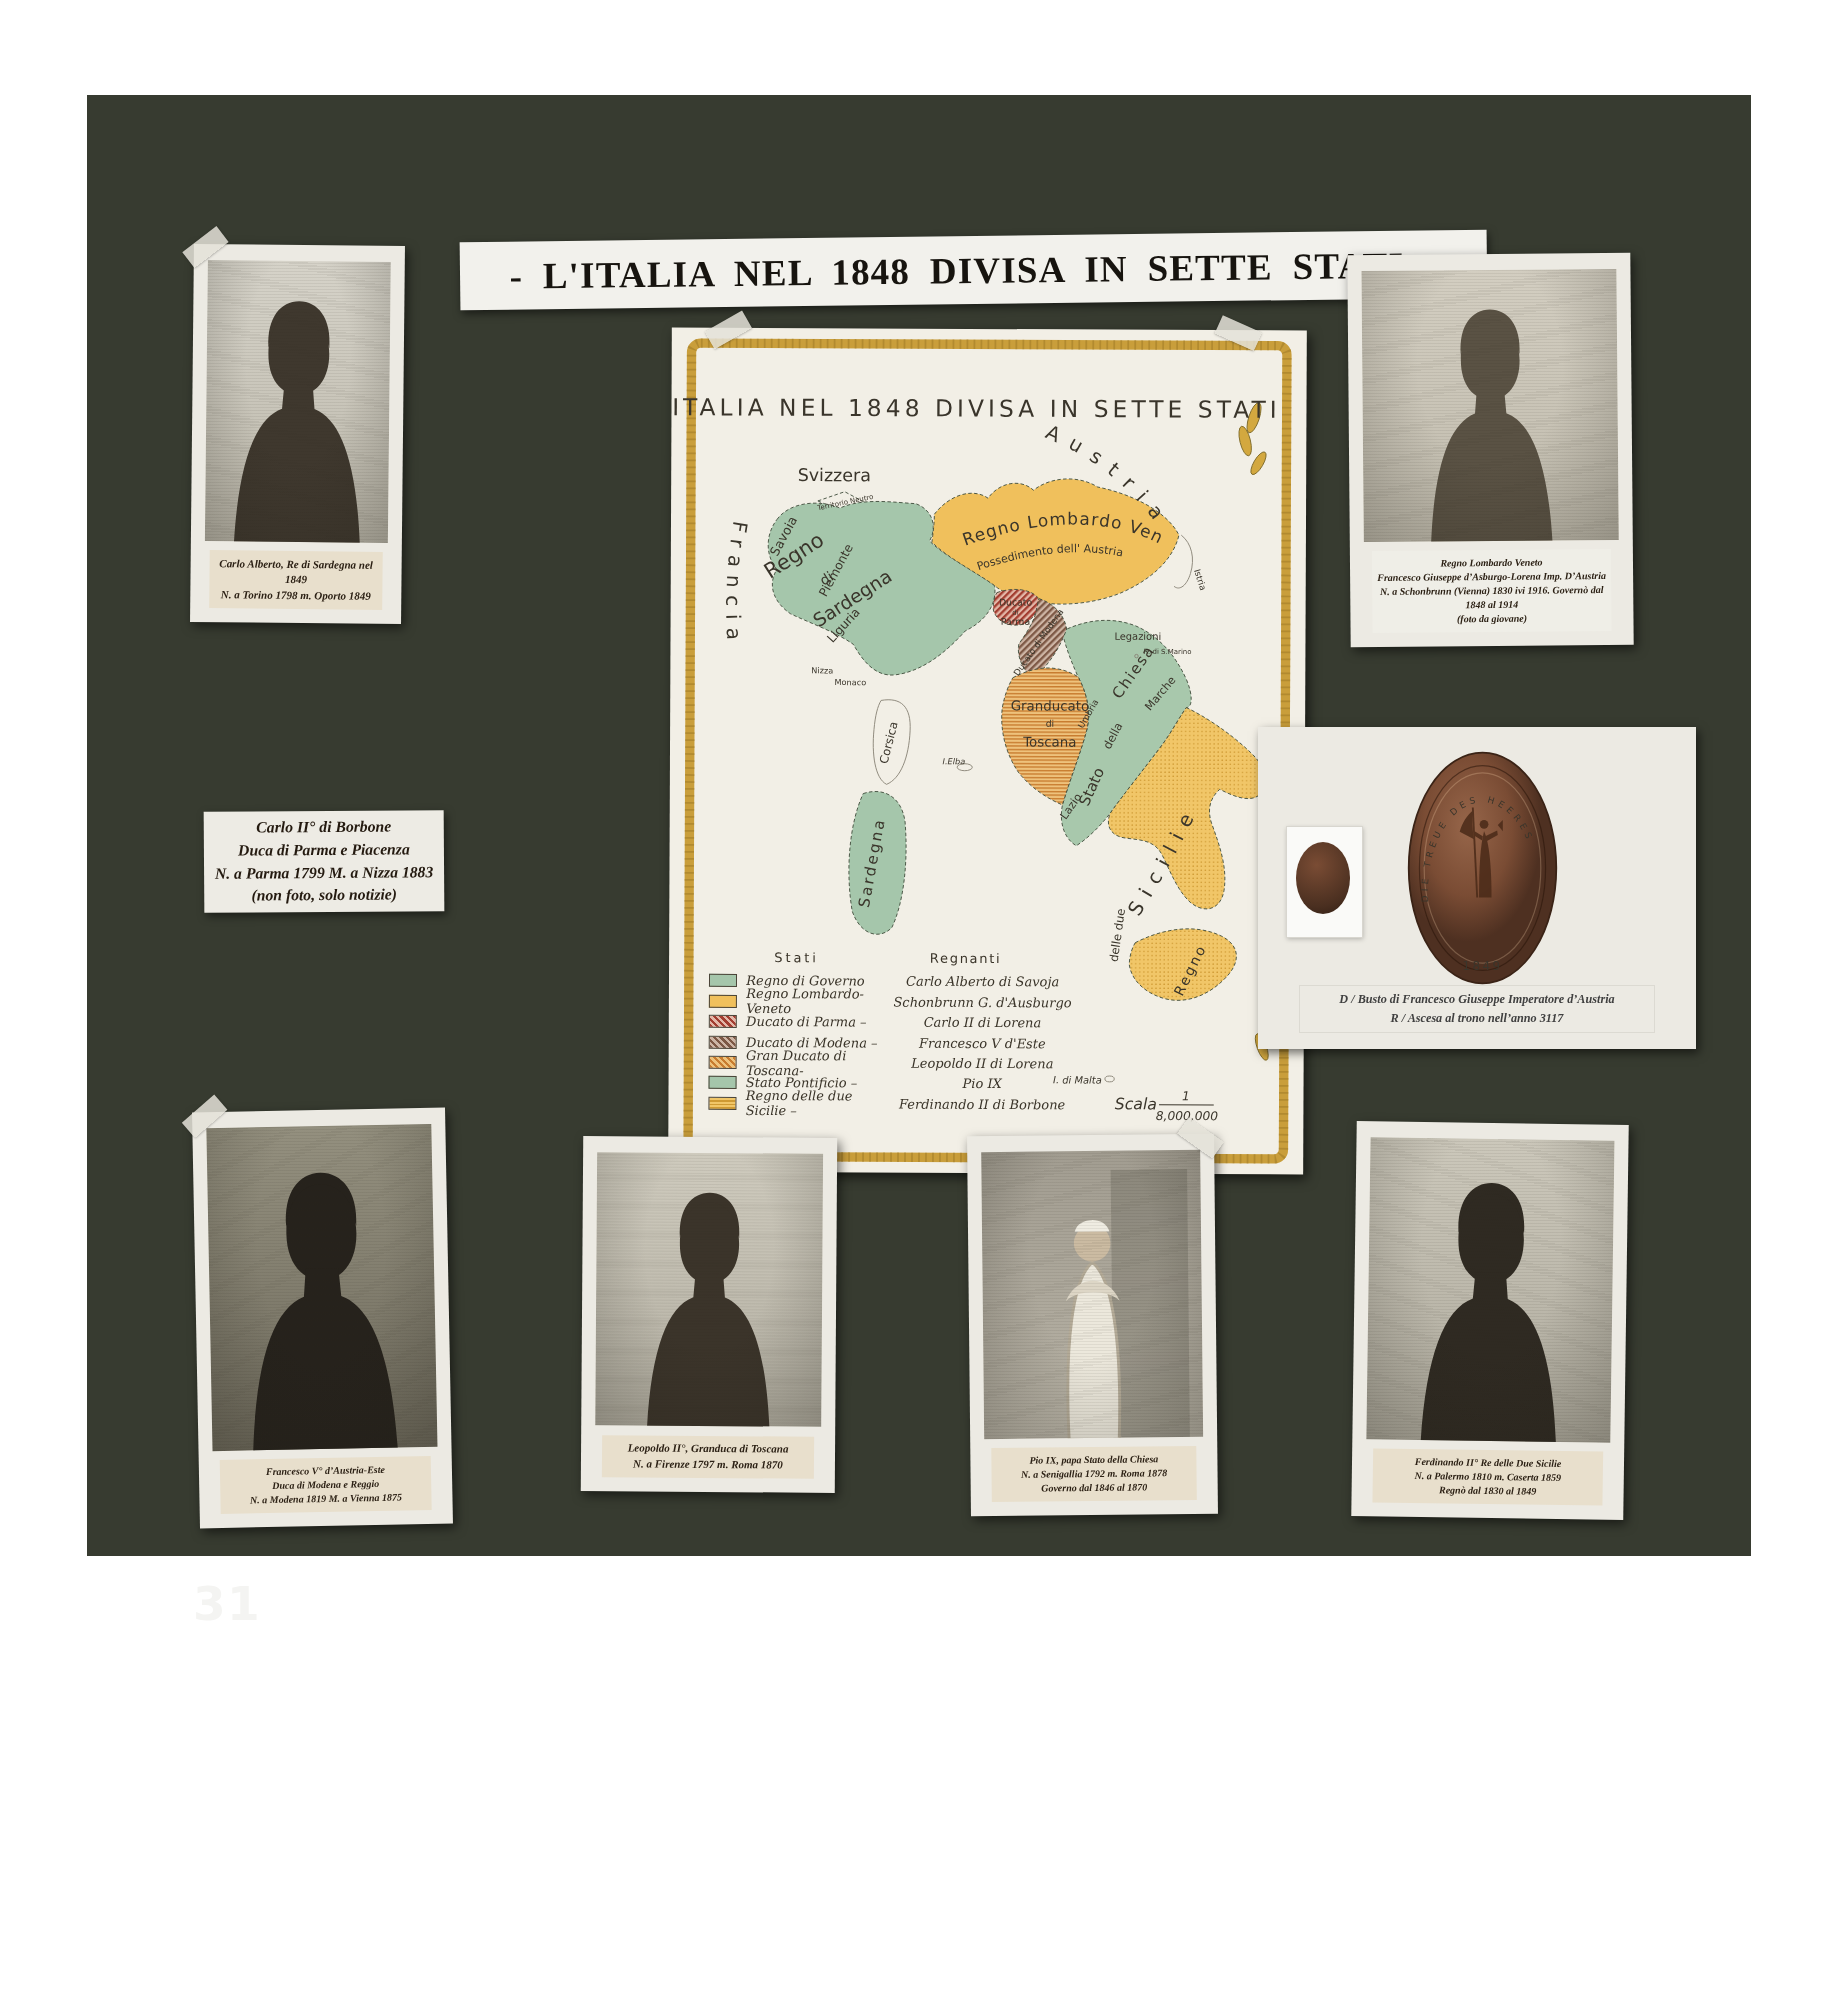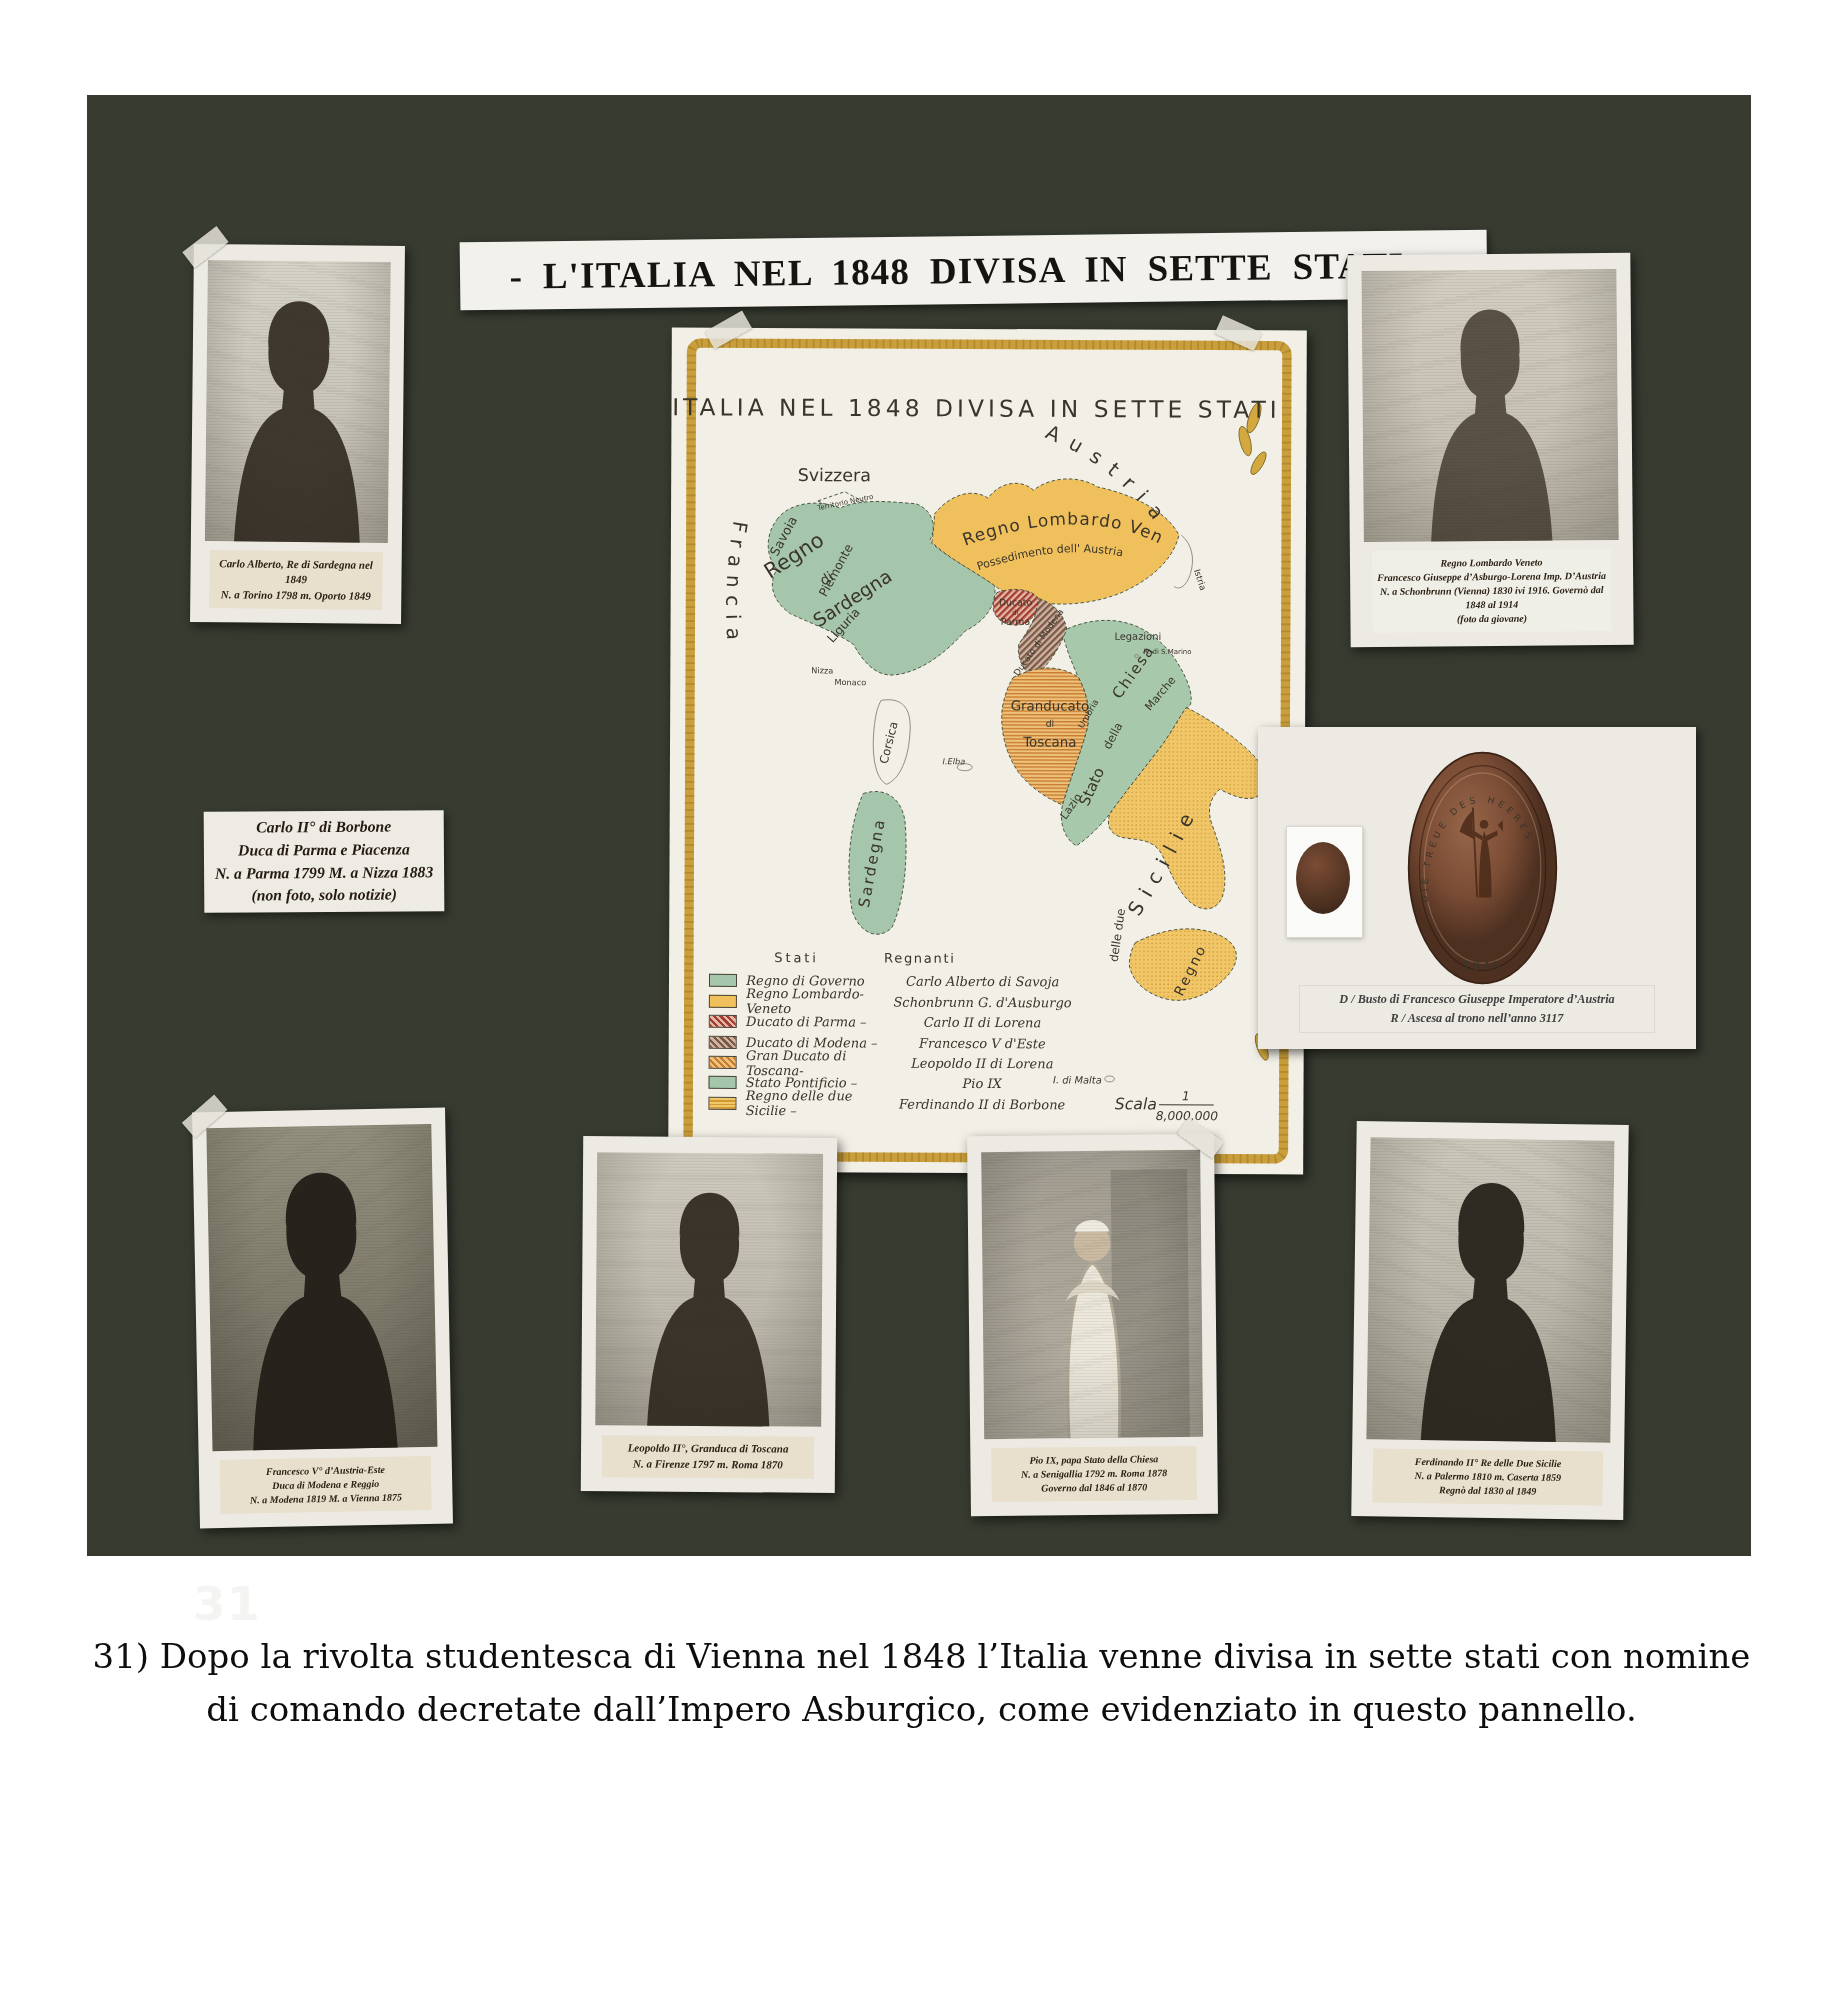--- a/index.html
+++ b/index.html
@@ -36,21 +36,21 @@
         transform:rotate(-0.4deg);box-shadow:2.3px 3.5px 8.2px rgba(0,0,0,.5);
         display:flex;flex-direction:column;justify-content:center;text-align:center;}
   .note .nl{font:italic 700 15.7px "Liberation Serif",serif;color:#241a10;line-height:1.45;}
   
   .mapsheet{position:absolute;left:583px;top:234px;width:635px;height:844px;background:#f2efe6;
             transform:rotate(0.25deg);box-shadow:3.5px 4.7px 11.7px rgba(0,0,0,.6);}
   .mapsheet > svg{position:absolute;left:0;top:0;}
   .legend{position:absolute;left:40px;top:622px;width:373px;z-index:2;color:#3a3429;}
   .lg-head{display:flex;margin-bottom:5.8px;}
   .lg-head .h1{width:175px;text-align:center;font:13px "DejaVu Sans",sans-serif;letter-spacing:2.9px;}
-  .lg-head .h2{width:163px;font:13px "DejaVu Sans",sans-serif;letter-spacing:1.7px;}
+  .lg-head .h2{width:163px;text-align:center;font:13px "DejaVu Sans",sans-serif;letter-spacing:1.7px;}
   .lg-row{display:flex;align-items:center;height:20.4px;}
   .sw{width:28px;height:13px;border:1.2px solid #4a4438;margin-right:9.3px;flex:none;box-sizing:border-box;}
   .sw0,.sw5{background:#a5c6ab;}
   .sw1{background:#f0c05c;}
   .sw2{background:repeating-linear-gradient(45deg,#a33d30 0 2.3px,#e3b7a8 2.3px 4.7px);}
   .sw3{background:repeating-linear-gradient(45deg,#7d5845 0 2.3px,#cdb5a5 2.3px 4.7px);}
   .sw4{background:repeating-linear-gradient(45deg,#c87c2f 0 2.3px,#eec27c 2.3px 4.7px);}
   .sw6{background:repeating-linear-gradient(0deg,#cf9a33 0 1.7px,#f1c668 1.7px 3.5px);}
   .st{width:137px;font:italic 13px "DejaVu Serif",serif;}
   .ru{flex:1;font:italic 13px "DejaVu Serif",serif;text-align:center;}
@@ -363,18 +363,14 @@
       <div class="cap">
         <div class="cl cl-sm">Ferdinando II° Re delle Due Sicilie</div>
         <div class="cl cl-sm">N. a Palermo 1810 m. Caserta 1859</div>
         <div class="cl cl-sm">Regnò dal 1830 al 1849</div>
       </div>
     </div>
 
     <div class="panelnum">31</div>
   </div>
 
-  <div class="footer">
-    <div class="fl">31) Dopo la rivolta studentesca di Vienna nel 1848  l’Italia venne divisa in sette stati con nomine</div>
-    <div class="fl">di comando decretate dall’Impero Asburgico, come evidenziato in questo pannello.</div>
-  </div>
 </div>
 
 
 </body></html>

